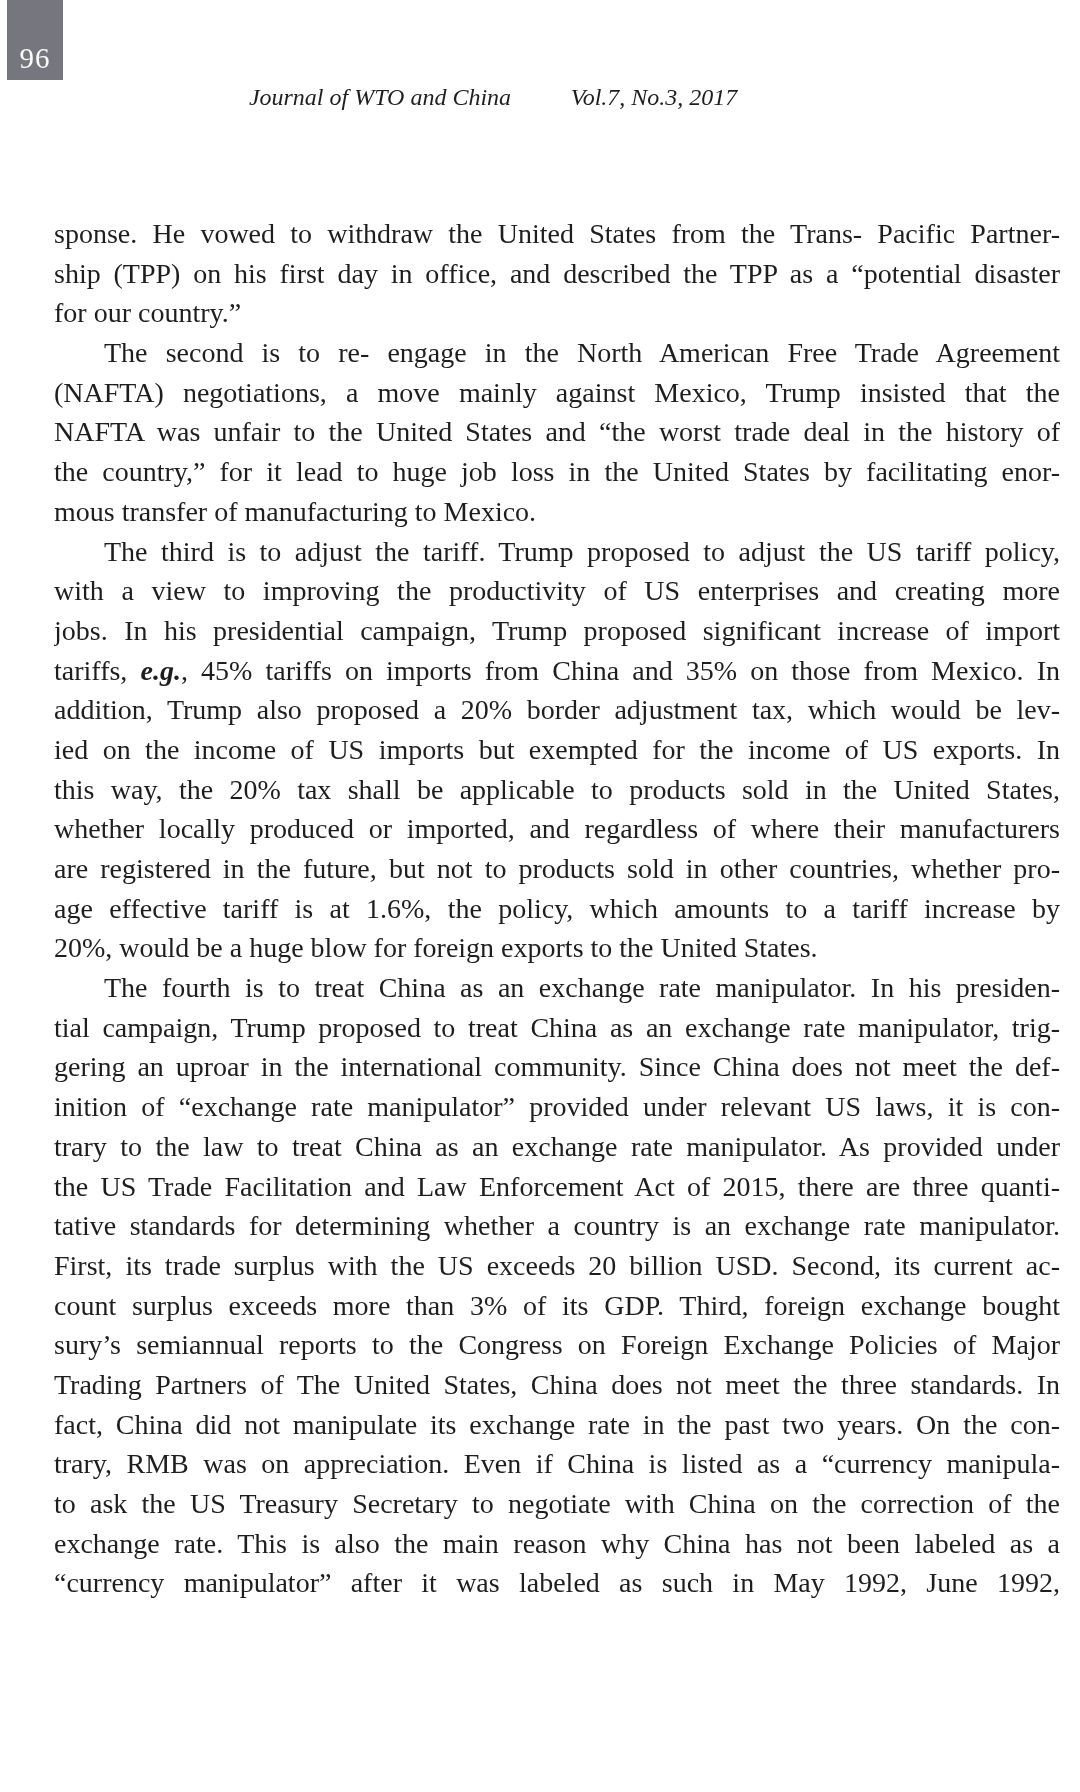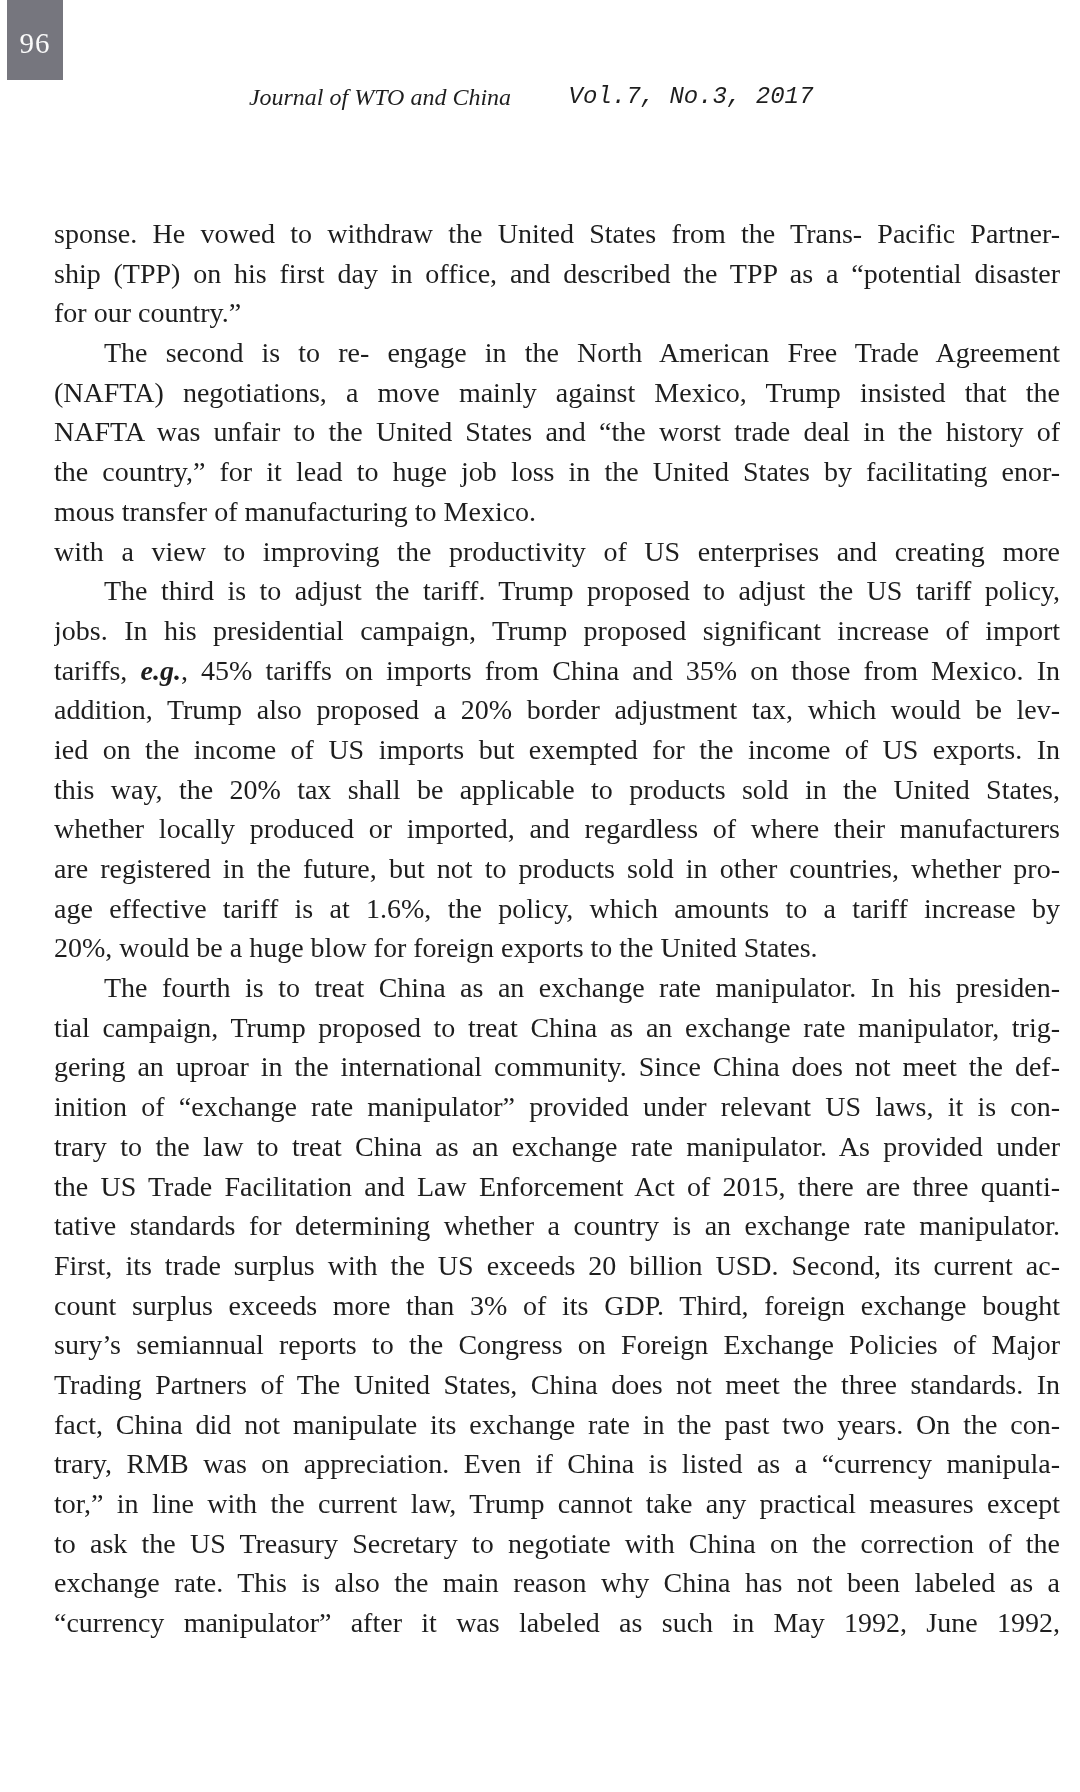--- a/index.html
+++ b/index.html
@@ -11,40 +11,39 @@
     color: #1e1e1e;
     overflow: hidden;
   }
 
   
   .page-tab {
     position: absolute; left: 7px; top: 0;
     width: 56px; height: 80px;
     background: #76767e;
     display: flex; justify-content: center; align-items: flex-end;
-    box-sizing: border-box; padding-bottom: 22px;
+    box-sizing: border-box; padding-bottom: 7px;
   }
   .page-tab .num {
     color: #fafafa; font-size: 29px; line-height: 1;
     letter-spacing: 1px;
   }
 
   
   .running-head {
     position: absolute; top: 84px; left: 0; width: 1080px; height: 30px;
     font-style: italic; font-size: 24px; line-height: 26px; color: #1e1e1e; padding-left: 28px;
   }
   .running-head .journal {
     position: absolute; left: 380px; transform: translateX(-50%);
     white-space: nowrap;
   }
   .running-head .issue {
-    position: absolute; left: 691px; transform: translateX(-50%);
+    position: absolute; left: 654px; transform: translateX(-50%);
     white-space: nowrap;
-    font-family: Liberation Mono, monospace;
   }
 
   
   .content {
     position: absolute; left: 54px; top: 214px; width: 1006px;
     font-size: 28px; line-height: 39.7px;
     text-align: justify;
   }
   .line {
     text-align: justify;
@@ -70,22 +69,22 @@
 
 <div class="content">
   <div class="line">sponse. He vowed to withdraw the United States from the Trans- Pacific Partner-</div>
   <div class="line">ship (TPP) on his first day in office, and described the TPP as a “potential disaster</div>
   <div class="line end">for our country.”</div>
   <div class="line ind">The second is to re- engage in the North American Free Trade Agreement</div>
   <div class="line">(NAFTA) negotiations, a move mainly against Mexico, Trump insisted that the</div>
   <div class="line">NAFTA was unfair to the United States and “the worst trade deal in the history of</div>
   <div class="line">the country,” for it lead to huge job loss in the United States by facilitating enor-</div>
   <div class="line end">mous transfer of manufacturing to Mexico.</div>
+  <div class="line ind">The third is to adjust the tariff. Trump proposed to adjust the US tariff policy,</div>
   <div class="line">with a view to improving the productivity of US enterprises and creating more</div>
-  <div class="line ind">The third is to adjust the tariff. Trump proposed to adjust the US tariff policy,</div>
   <div class="line">jobs. In his presidential campaign, Trump proposed significant increase of import</div>
   <div class="line">
     <span>tariffs, </span><span class="em">e.g.</span><span>, 45% tariffs on imports from China and 35% on those from Mexico. In</span>
   </div>
   <div class="line">addition, Trump also proposed a 20% border adjustment tax, which would be lev-</div>
   <div class="line">ied on the income of US imports but exempted for the income of US exports. In</div>
   <div class="line">this way, the 20% tax shall be applicable to products sold in the United States,</div>
   <div class="line">whether locally produced or imported, and regardless of where their manufacturers</div>
   <div class="line">are registered in the future, but not to products sold in other countries, whether pro-</div>
   <div class="line">age effective tariff is at 1.6%, the policy, which amounts to a tariff increase by</div>
@@ -96,17 +95,16 @@
   <div class="line">inition of “exchange rate manipulator” provided under relevant US laws, it is con-</div>
   <div class="line">trary to the law to treat China as an exchange rate manipulator. As provided under</div>
   <div class="line">the US Trade Facilitation and Law Enforcement Act of 2015, there are three quanti-</div>
   <div class="line">tative standards for determining whether a country is an exchange rate manipulator.</div>
   <div class="line">First, its trade surplus with the US exceeds 20 billion USD. Second, its current ac-</div>
   <div class="line">count surplus exceeds more than 3% of its GDP. Third, foreign exchange bought</div>
   <div class="line">sury’s semiannual reports to the Congress on Foreign Exchange Policies of Major</div>
   <div class="line">Trading Partners of The United States, China does not meet the three standards. In</div>
   <div class="line">fact, China did not manipulate its exchange rate in the past two years. On the con-</div>
   <div class="line">trary, RMB was on appreciation. Even if China is listed as a “currency manipula-</div>
-  <div class="line">tor,” in line with the current law, Trump cannot take any practical measures except</div>
   <div class="line">to ask the US Treasury Secretary to negotiate with China on the correction of the</div>
   <div class="line">exchange rate. This is also the main reason why China has not been labeled as a</div>
   <div class="line">“currency manipulator” after it was labeled as such in May 1992, June 1992,</div>
 </div>
 
 </body></html>

